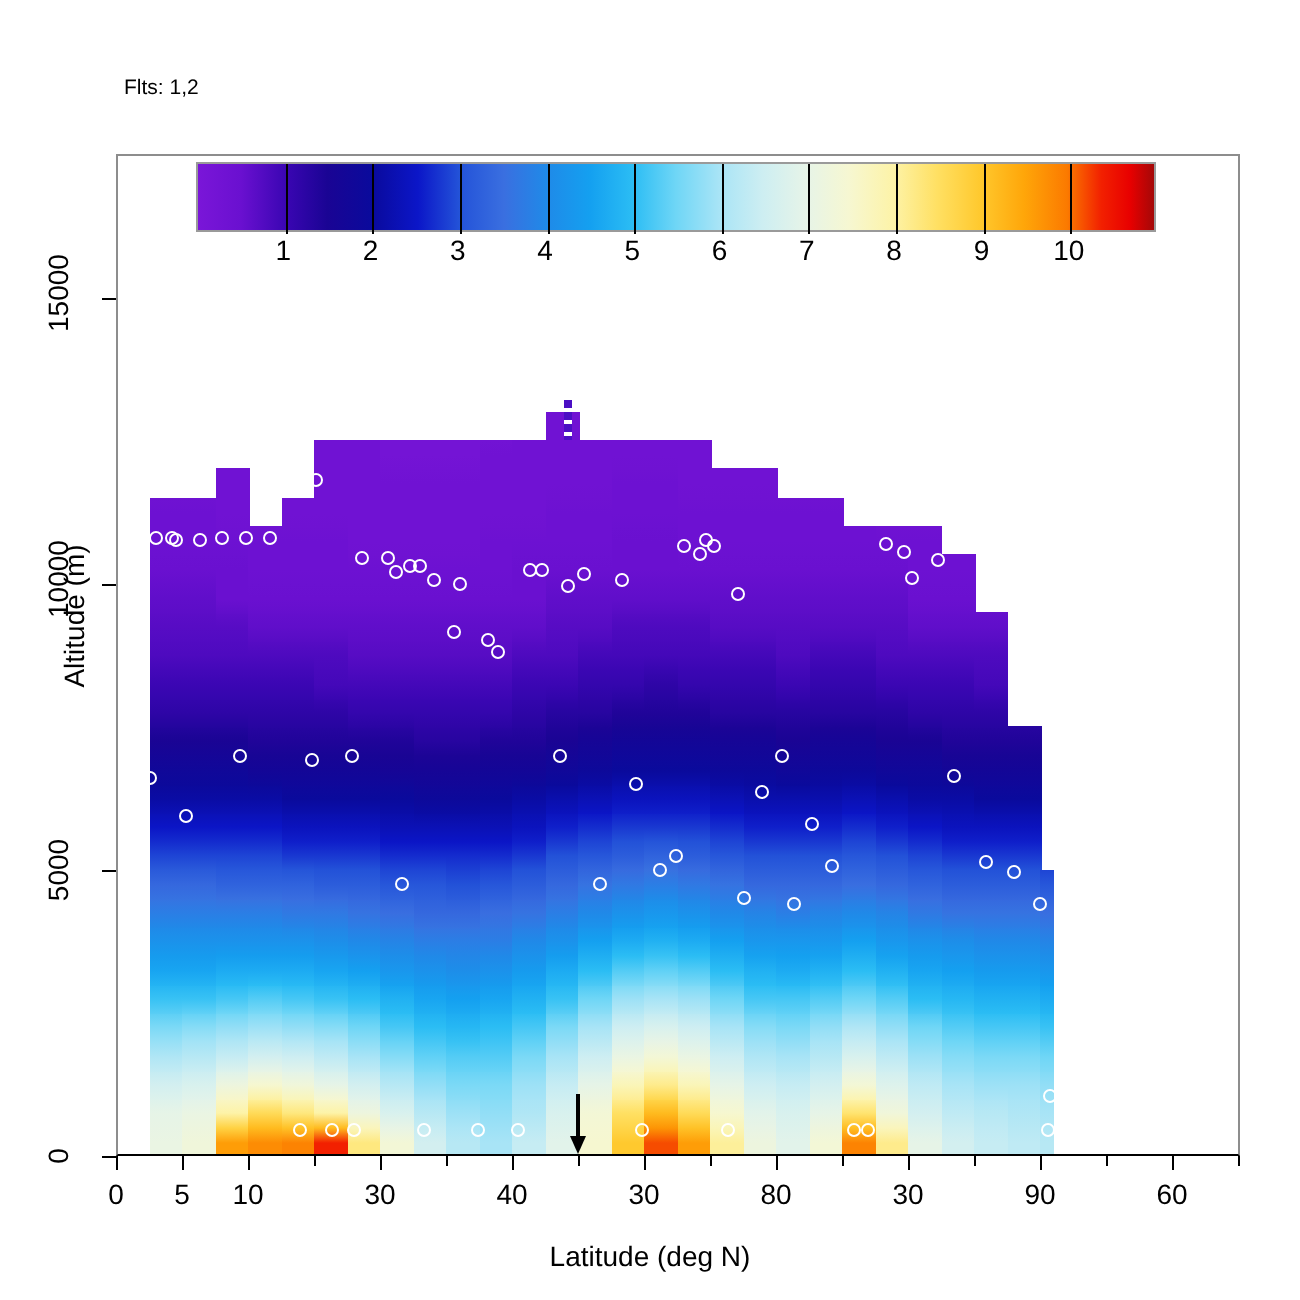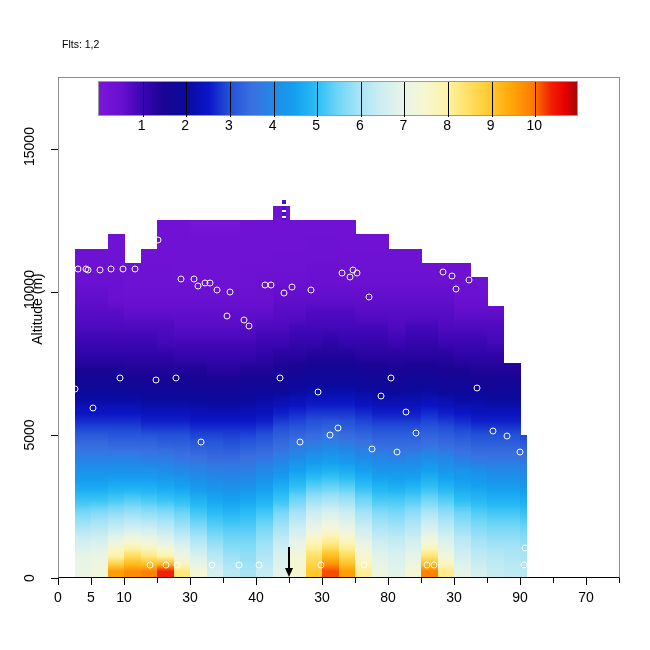--- a/index.html
+++ b/index.html
@@ -832,31 +832,32 @@
       <div class="xlab" style="left: 256px; top: 589px;">40</div>
       <div class="xtick" style="left: 322px; top: 578px; height: 7px;"></div>
       <div class="xlab" style="left: 322px; top: 589px;">30</div>
       <div class="xtick" style="left: 388px; top: 578px; height: 7px;"></div>
       <div class="xlab" style="left: 388px; top: 589px;">80</div>
       <div class="xtick" style="left: 454px; top: 578px; height: 7px;"></div>
       <div class="xlab" style="left: 454px; top: 589px;">30</div>
       <div class="xtick" style="left: 520px; top: 578px; height: 7px;"></div>
       <div class="xlab" style="left: 520px; top: 589px;">90</div>
       <div class="xtick" style="left: 586px; top: 578px; height: 7px;"></div>
-      <div class="xlab" style="left: 586px; top: 589px;">70</div>
+      <div class="xlab" style="left: 586px; top: 589px;">60</div>
       <div class="xtick" style="left: 157px; top: 578px; height: 5px;"></div>
       <div class="xtick" style="left: 223px; top: 578px; height: 5px;"></div>
       <div class="xtick" style="left: 289px; top: 578px; height: 5px;"></div>
       <div class="xtick" style="left: 355px; top: 578px; height: 5px;"></div>
       <div class="xtick" style="left: 421px; top: 578px; height: 5px;"></div>
       <div class="xtick" style="left: 487px; top: 578px; height: 5px;"></div>
       <div class="xtick" style="left: 553px; top: 578px; height: 5px;"></div>
       <div class="xtick" style="left: 619px; top: 578px; height: 5px;"></div>
     </div>
 
+  <div class="xaxis-label">Latitude (deg N)</div>
   <div id="yaxis-title-holder" style="position:absolute;left:-83px;top:300px;width:240px;text-align:center;">
     <span style="display:inline-block;transform:rotate(-90deg);font-size:14px;">Altitude (m)</span>
   </div>
 
 <div class="arrow" style="left: 284.5px; top: 547px; width: 9px; height: 31px;">
       <div class="shaft"></div>
       <div class="head"></div>
     </div>
   </div>
 

